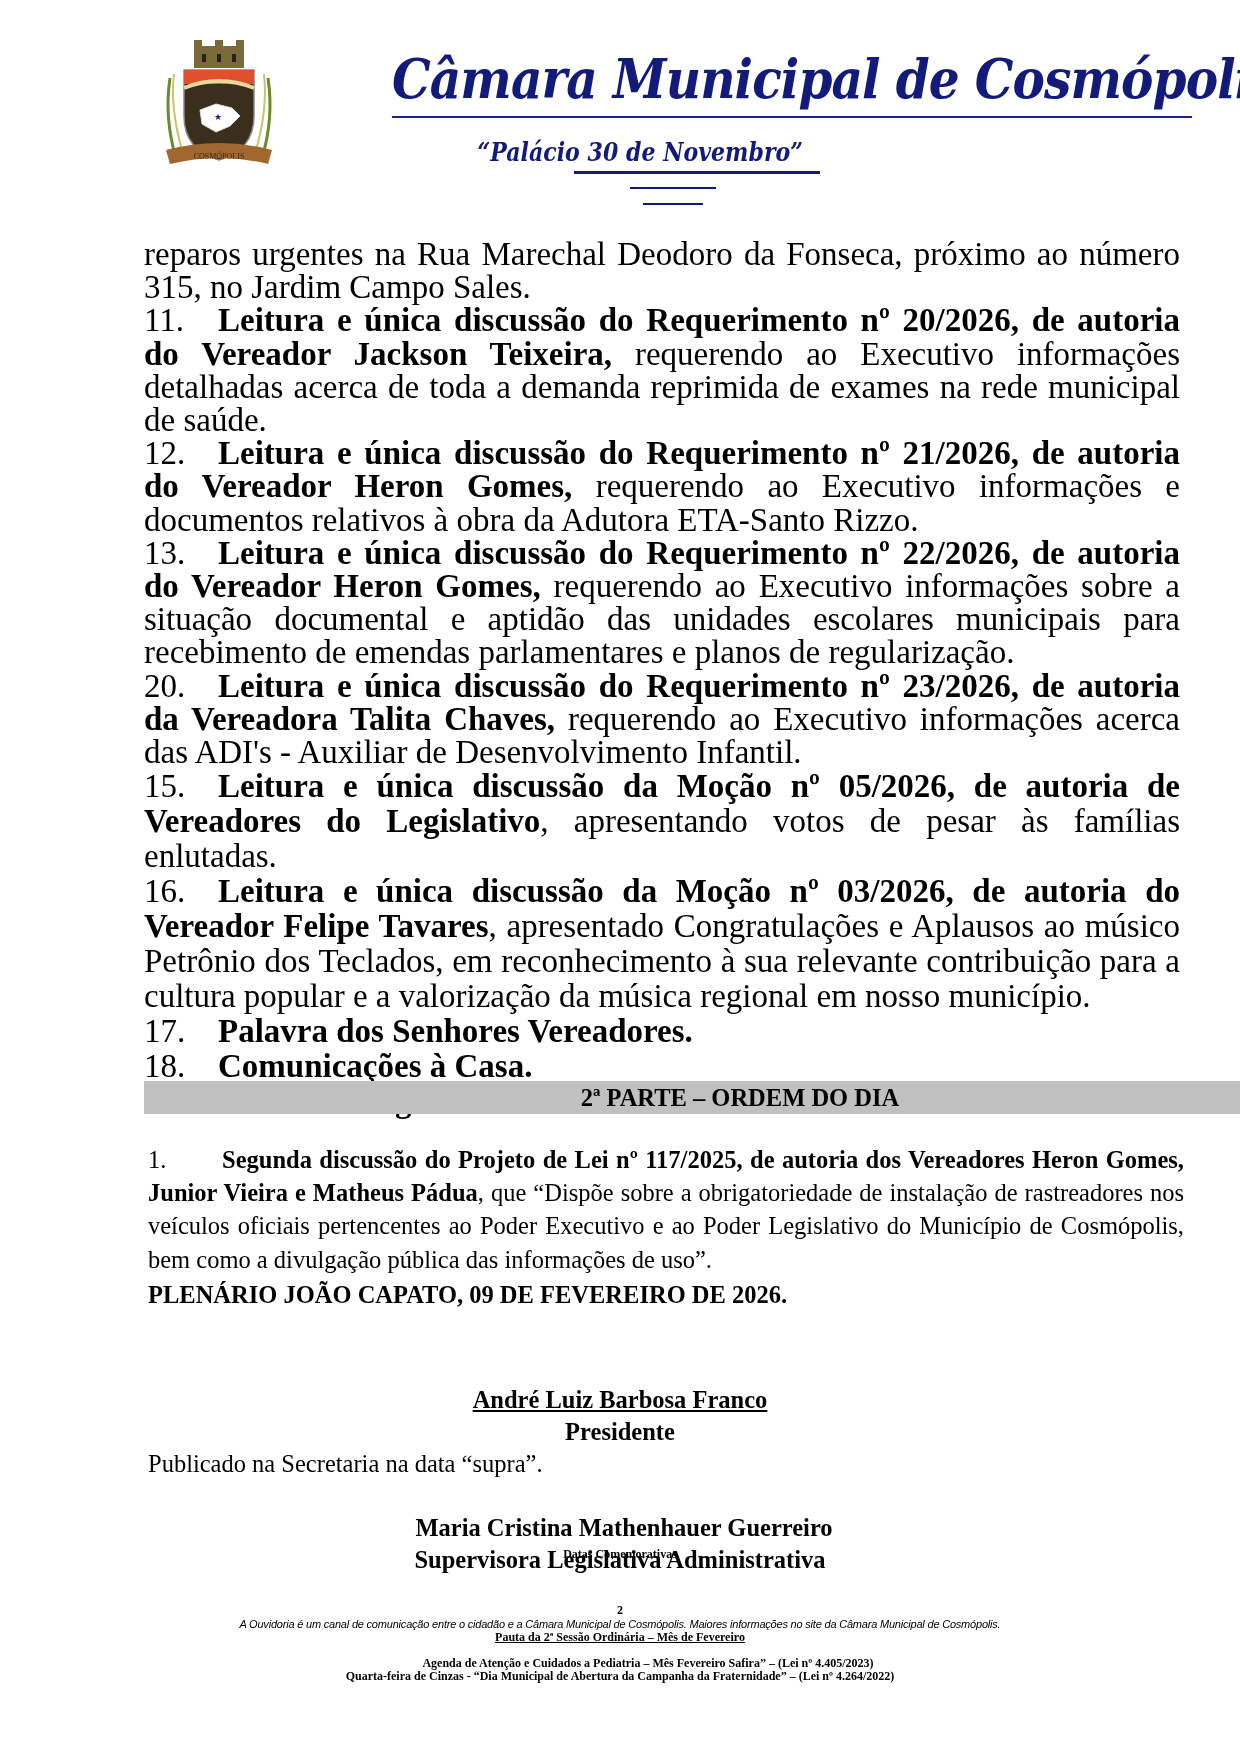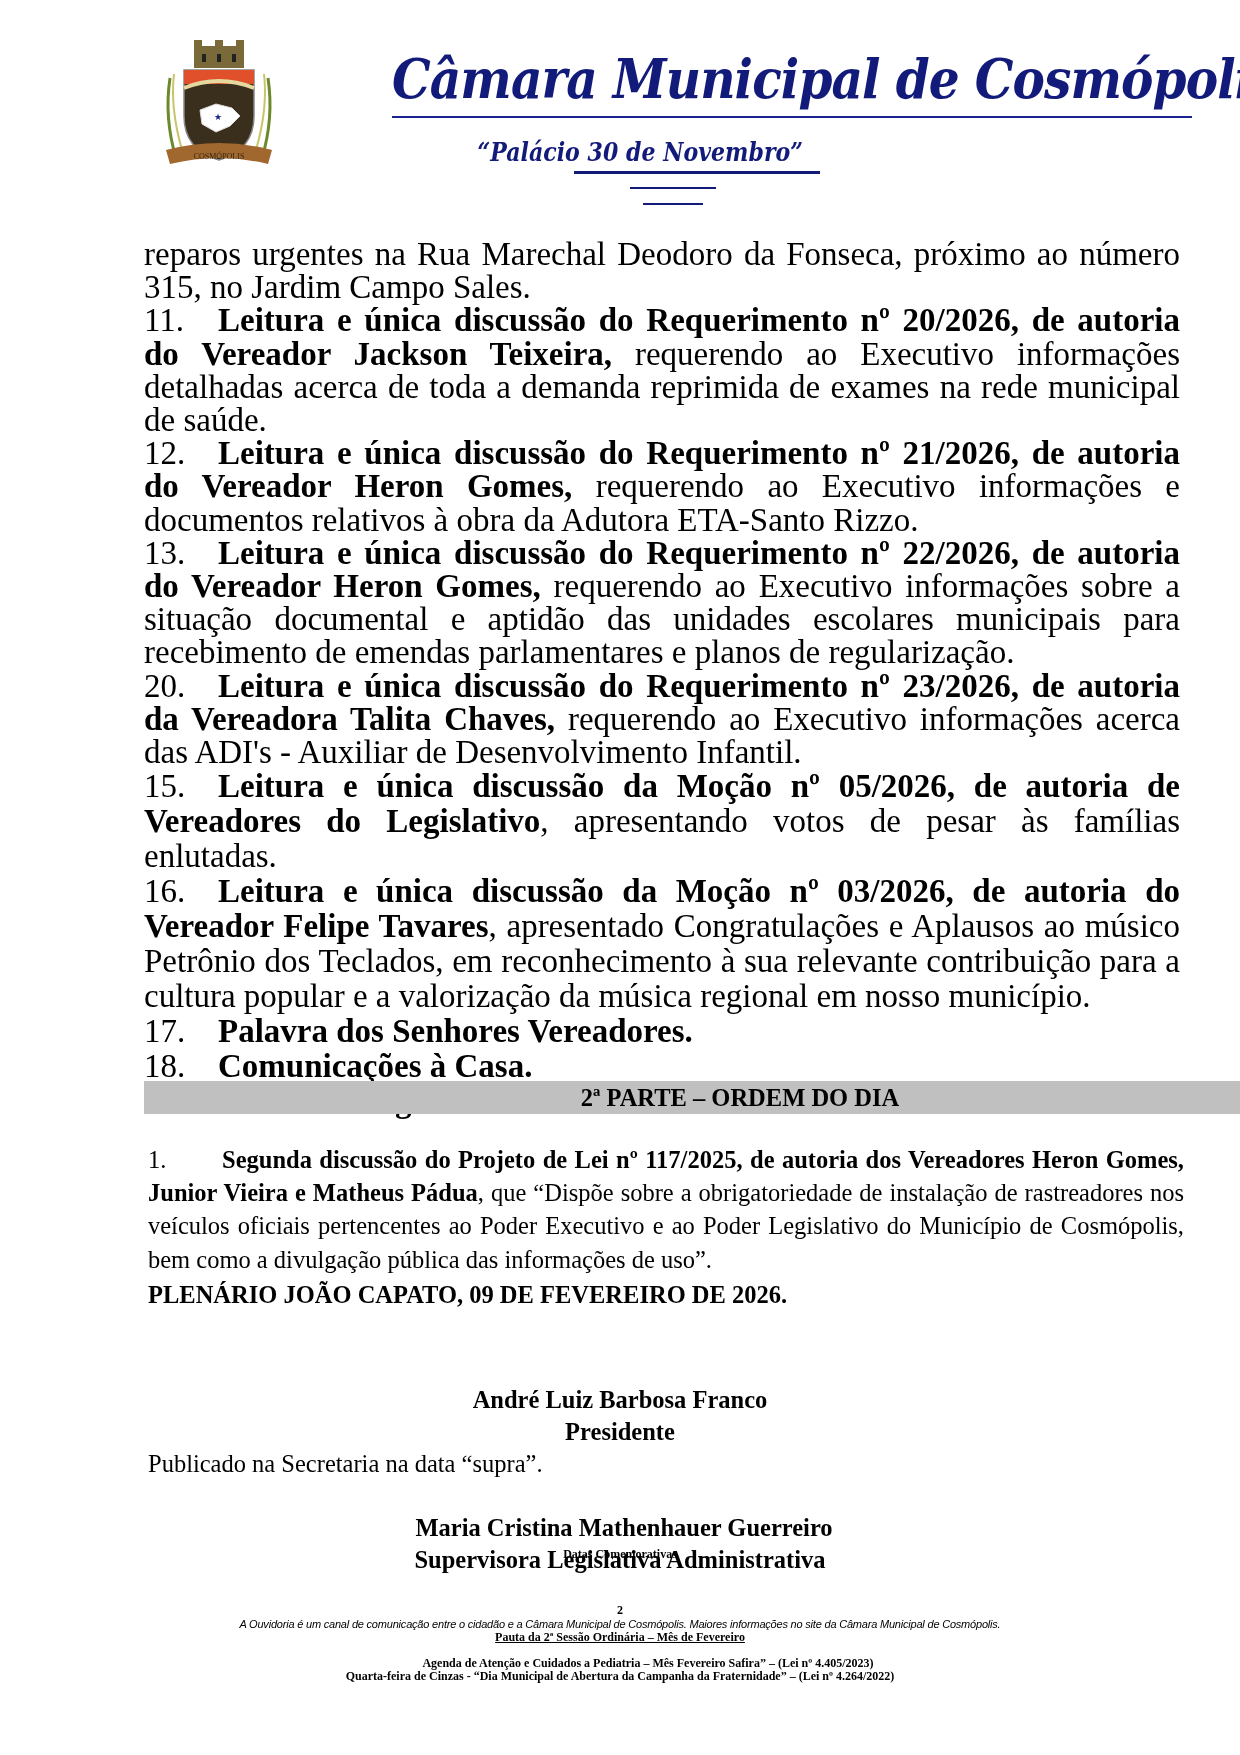--- a/index.html
+++ b/index.html
@@ -96,21 +96,21 @@
   <p class="item" style="line-height:35px"><span class="num">19.</span><span class="b">Intervalo Regimental.</span></p>
 </div>
 
 <div class="section-bar">2ª PARTE – ORDEM DO DIA</div>
 
 <div class="content2">
   <p class="item"><span class="num">1.</span><span class="b">Segunda discussão do Projeto de Lei nº 117/2025, de autoria dos Vereadores Heron Gomes, Junior Vieira e Matheus Pádua</span><span>, que “Dispõe sobre a obrigatoriedade de instalação de rastreadores nos veículos oficiais pertencentes ao Poder Executivo e ao Poder Legislativo do Município de Cosmópolis, bem como a divulgação pública das informações de uso”.</span></p>
   <p class="b" style="margin-top:2px;">PLENÁRIO JOÃO CAPATO, 09 DE FEVEREIRO DE 2026.</p>
 </div>
 
-<div class="sig" style="top:1386px;">André Luiz Barbosa Franco</div>
+<div class="sig" style="top:1386px;text-decoration:underline;">André Luiz Barbosa Franco</div>
 <div class="sig" style="top:1418px;">Presidente</div>
 <div class="published">Publicado na Secretaria na data “supra”.</div>
 <div class="sig" style="top:1514px; padding-left:8px; box-sizing:border-box;">Maria Cristina Mathenhauer Guerreiro</div>
 <div class="sig" style="top:1546px; box-sizing:border-box;">Supervisora Legislativa Administrativa</div>
 
 <div class="footer f-page">2</div>
 <div class="footer f-ouv">A Ouvidoria é um canal de comunicação entre o cidadão e a Câmara Municipal de Cosmópolis. Maiores informações no site da Câmara Municipal de Cosmópolis.</div>
 <div class="footer f-pauta">Pauta da 2ª Sessão Ordinária – Mês de Fevereiro</div>
 <div class="footer f-datas">Datas Comemorativas</div>
 <div class="footer f-agenda">Agenda de Atenção e Cuidados a Pediatria – Mês Fevereiro Safira” – (Lei nº 4.405/2023)</div>

